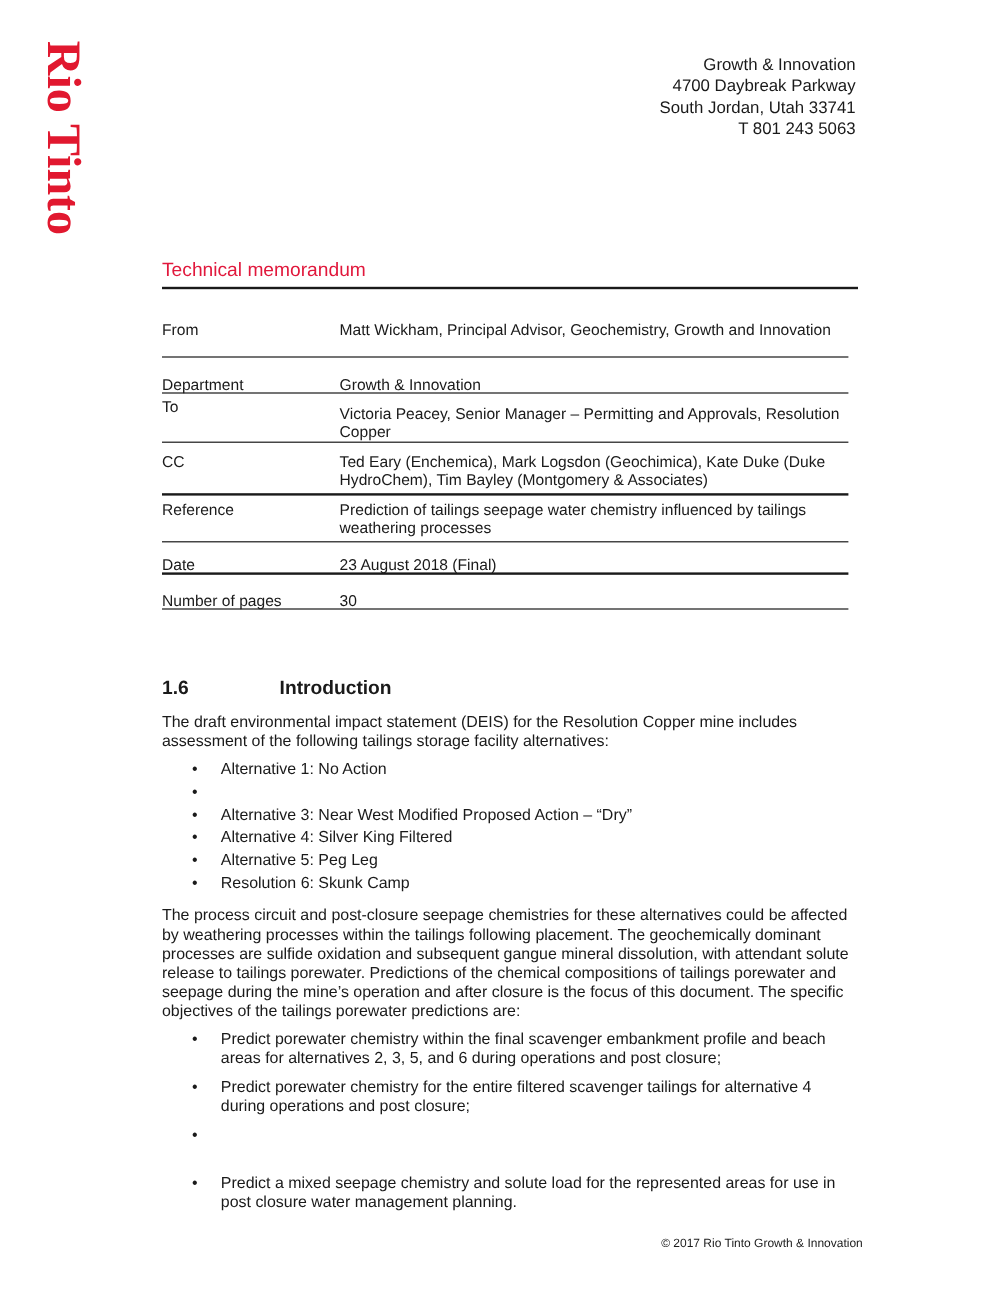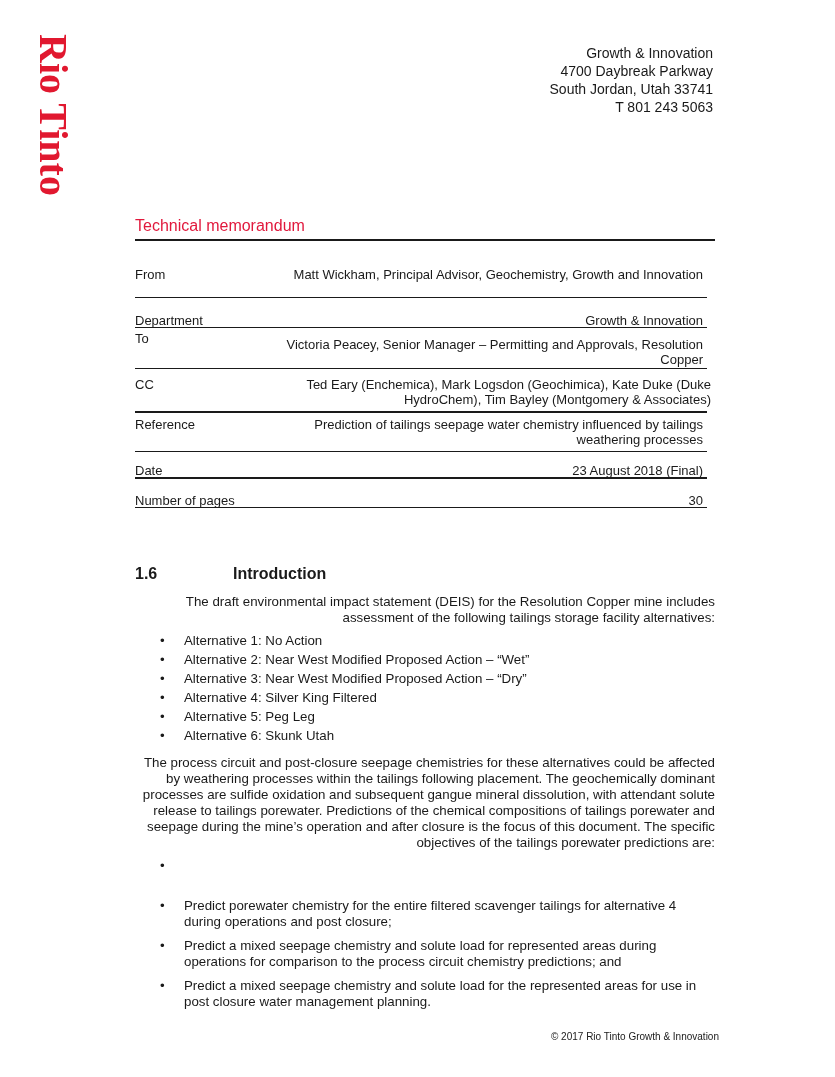--- a/index.html
+++ b/index.html
@@ -10,27 +10,27 @@
                  transform: translate(37px, 4px) rotate(90deg);
                  font-family: "Liberation Serif", "DejaVu Serif", serif; font-weight: bold;
                  font-size: 40px; color: #e1182f; white-space: nowrap; letter-spacing: 0px; line-height: 1; }
     .address { position: absolute; right: 122px; top: 44px; text-align: right; font-size: 14px; line-height: 18px; }
     .address div { white-space: nowrap; }
     .memo-title { position: absolute; left: 135px; top: 217px; font-size: 16px; color: #e1183c; }
     .memo-rule { position: absolute; left: 135px; top: 239px; width: 580px; height: 2px; background: #1a1a1a; }
     .meta { position: absolute; left: 135px; top: 0; width: 572px; font-size: 13px; line-height: 15px; }
     .meta-row { position: absolute; left: 0; width: 572px; }
     .meta-label { position: absolute; left: 0; }
-    .meta-value { position: absolute; left: 136px; width: 432px; text-align: right; }
+    .meta-value { position: absolute; left: 148px; width: 432px; }
     .rule { position: absolute; left: 135px; width: 572px; height: 1px; background: #1a1a1a; }
     .rule.thick { height: 2px; }
     .section-head { position: absolute; left: 135px; top: 565px; font-size: 16px; font-weight: bold; }
     .section-head .num { position: absolute; left: 0; }
     .section-head .title { position: absolute; left: 98px; white-space: nowrap; }
-    .para { position: absolute; left: 135px; width: 580px; font-size: 13.3px; line-height: 16px; text-align: right; }
+    .para { position: absolute; left: 135px; width: 580px; font-size: 13.3px; line-height: 16px; }
     .blist { position: absolute; left: 135px; width: 580px; font-size: 13.3px; line-height: 16px; margin: 0; padding: 0; list-style: none; }
     .blist li { position: relative; padding-left: 49px; }
     .blist li .bullet { position: absolute; left: 25px; top: 0; }
     .footer { position: absolute; right: 116px; top: 1031px; font-size: 10px; }
   </style>
 </head>
 <body>
 
 <div class="logo">
   <div class="logo-text">Rio Tinto</div>
@@ -87,29 +87,29 @@
 
 <div class="section-head">
   <span class="num">1.6</span>
   <span class="title">Introduction</span>
 </div>
 
 <div class="para" style="top:594px">The draft environmental impact statement (DEIS) for the Resolution Copper mine includes assessment of the following tailings storage facility alternatives:</div>
 
 <ul class="blist" style="top:633px">
   <li style="height:19px"><span class="bullet">•</span><span>Alternative 1: No Action</span></li>
-  <li style="height:19px"><span class="bullet">•</span><span>Alternative 2: Near West Modified Proposed Action – “Wet”</span></li>
+  <li style="height:19px"><span class="bullet">•</span></li>
   <li style="height:19px"><span class="bullet">•</span><span>Alternative 3: Near West Modified Proposed Action – “Dry”</span></li>
   <li style="height:19px"><span class="bullet">•</span><span>Alternative 4: Silver King Filtered</span></li>
   <li style="height:19px"><span class="bullet">•</span><span>Alternative 5: Peg Leg</span></li>
-  <li style="height:19px"><span class="bullet">•</span><span>Alternative 6: Skunk Utah</span></li>
+  <li style="height:19px"><span class="bullet">•</span><span>Resolution 6: Skunk Camp</span></li>
 </ul>
 
 <div class="para" style="top:755px">The process circuit and post-closure seepage chemistries for these alternatives could be affected by weathering processes within the tailings following placement.  The geochemically dominant processes are sulfide oxidation and subsequent gangue mineral dissolution, with attendant solute release to tailings porewater.  Predictions of the chemical compositions of tailings porewater and seepage during the mine’s operation and after closure is the focus of this document.  The specific objectives of the tailings porewater predictions are:</div>
 
 <ul class="blist" style="top:858px">
+  <li style="height:40px"><span class="bullet">•</span><span>Predict porewater chemistry within the final scavenger embankment profile and beach areas for alternatives 2, 3, 5, and 6 during operations and post closure;</span></li>
+  <li style="height:40px"><span class="bullet">•</span><span>Predict porewater chemistry for the entire filtered scavenger tailings for alternative 4 during operations and post closure;</span></li>
   <li style="height:40px"><span class="bullet">•</span></li>
-  <li style="height:40px"><span class="bullet">•</span><span>Predict porewater chemistry for the entire filtered scavenger tailings for alternative 4 during operations and post closure;</span></li>
-  <li style="height:40px"><span class="bullet">•</span><span>Predict a mixed seepage chemistry and solute load for represented areas during operations for comparison to the process circuit chemistry predictions; and</span></li>
   <li style="height:40px"><span class="bullet">•</span><span>Predict a mixed seepage chemistry and solute load for the represented areas for use in post closure water management planning.</span></li>
 </ul>
 
 <div class="footer">© 2017 Rio Tinto Growth &amp; Innovation</div>
 
 </body></html>

